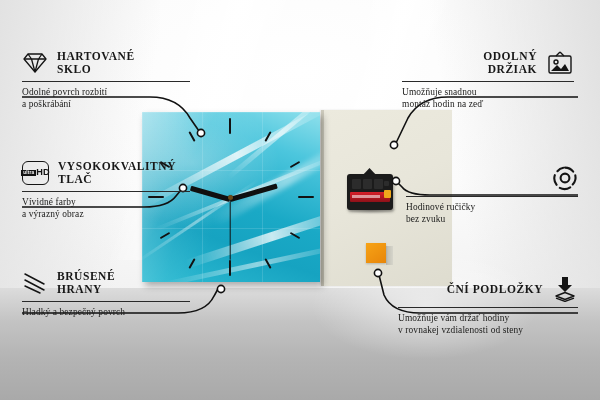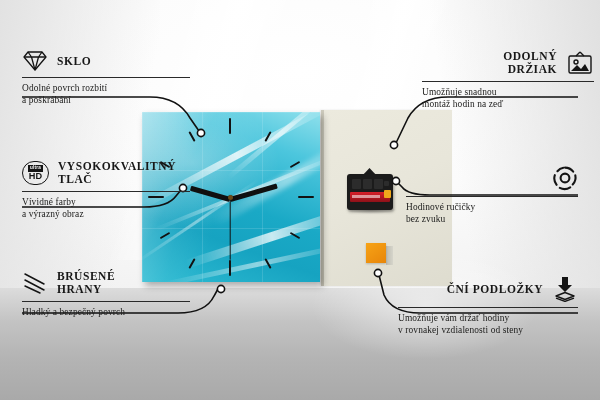--- a/index.html
+++ b/index.html
@@ -98,22 +98,22 @@
   .titles .t{font-size:11.5px;font-weight:700;letter-spacing:.55px;color:#181818;
     font-family:"Liberation Serif",serif;white-space:nowrap;}
   .feat.right .titles{align-items:flex-end;text-align:right;}
   .rule{height:1px;background:#2a2a2a;margin:5px 0 4px 0;}
   .desc{font-size:9.4px;line-height:1.32;color:#20201f;letter-spacing:.12px;
     font-family:"Liberation Serif",serif;white-space:pre-line;}
   .feat.right .desc{text-align:left;}
 
   .ico{flex:0 0 auto;display:block;}
 
-  .hd-box{width:25px;height:22px;border:1.6px solid #141414;border-radius:12px;
-    display:flex;flex-direction:column;align-items:center;justify-content:center;}
+  .hd-box{width:25px;height:22px;border:1.6px solid #141414;border-radius:6px;
+    display:flex;align-items:center;justify-content:center;}
   .hd-ultra{font-size:4.6px;font-weight:700;letter-spacing:.2px;color:#141414;
     background:#141414;color:#fff;padding:0 2px;line-height:1.45;font-family:"Liberation Sans",sans-serif;}
   .hd-hd{font-size:9.2px;font-weight:700;color:#141414;line-height:1;
     font-family:"Liberation Sans",sans-serif;letter-spacing:.2px;}
 </style>
 </head>
 <body>
 
 <div class="stage">
 
@@ -202,20 +202,21 @@
 
   <div class="feat left" style="left:22px;top:50px;width:168px;">
     <div class="head">
       <svg class="ico" width="26" height="22" viewBox="0 0 26 22">
         <g fill="none" stroke="#141414" stroke-width="1.3" stroke-linejoin="round">
           <path d="M2,7 L6,2 L20,2 L24,7 L13,20 Z"></path>
           <path d="M2,7 L24,7 M6,2 L9.5,7 L13,20 M20,2 L16.5,7 L13,20"></path>
         </g>
       </svg>
       <div class="titles">
+        <span class="t">HARTOVANÉ</span>
         <span class="t">SKLO</span>
       </div>
     </div>
     <div class="rule"></div>
     <div class="desc">Odolné povrch rozbití
 a poškrábání</div>
   </div>
 
   <div class="feat left" style="left:22px;top:160px;width:168px;">
     <div class="head">
@@ -244,21 +245,21 @@
       </svg>
       <div class="titles">
         <span class="t">BRÚSENÉ</span>
         <span class="t">HRANY</span>
       </div>
     </div>
     <div class="rule"></div>
     <div class="desc">Hladký a bezpečný povrch</div>
   </div>
 
-  <div class="feat right" style="right:6px;top:50px;width:172px;">
+  <div class="feat right" style="right:26px;top:50px;width:172px;">
     <div class="head">
       <div class="titles">
         <span class="t">ODOLNÝ</span>
         <span class="t">DRŽIAK</span>
       </div>
       <svg class="ico" width="28" height="24" viewBox="0 0 28 24">
         <g fill="none" stroke="#141414" stroke-width="1.4" stroke-linejoin="round">
           <path d="M14,1 L10,5 M14,1 L18,5"></path>
           <rect x="3" y="5" width="22" height="17" rx="1.5"></rect>
           <circle cx="10" cy="11" r="2"></circle>

